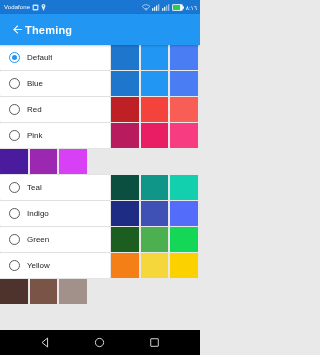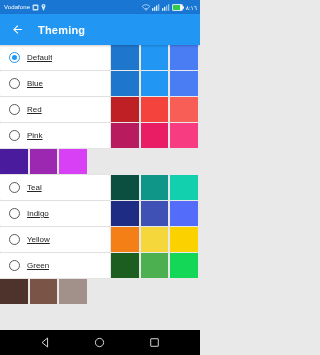--- a/index.html
+++ b/index.html
@@ -46,21 +46,20 @@
   }
   #appbar .back {
     width:16px;height:16px;
     display:flex;align-items:center;justify-content:center;
     cursor:pointer;
   }
   #appbar .title {
     color:#ffffff;
     font-size:11px;
     font-weight:bold;
-    margin-left:13px;
     letter-spacing:.2px;
     white-space:nowrap;
   }
 
   
   #list {
     flex:1 1 auto;
     background:#e8e8e8;
     overflow:hidden;
     position:relative;
@@ -100,21 +99,20 @@
     margin-left:-2.5px;margin-top:-2.5px;
     border-radius:50%;
     background:#2196f3;
   }
   .row-label {
     font-size:8px;
     color:#262626;
     margin-left:7px;
     white-space:nowrap;
     overflow:hidden;
-    text-decoration:underline;
   }
   .swatches {
     flex:0 0 89px;
     display:flex;
     gap:2px;
     padding-right:2px;
   }
   .sw { flex:1 1 0; }
 
   
@@ -265,37 +263,37 @@
         </div>
         <div class="swatches">
           <div class="sw" style="background: rgb(31, 44, 132);"></div>
           <div class="sw" style="background: rgb(63, 81, 181);"></div>
           <div class="sw" style="background: rgb(83, 108, 250);"></div>
         </div>
       </div>
       <div class="row">
         <div class="label-card">
           <div class="radio"></div>
+          <div class="row-label">Green</div>
+        </div>
+        <div class="swatches">
+          <div class="sw" style="background: rgb(27, 94, 32);"></div>
+          <div class="sw" style="background: rgb(76, 175, 80);"></div>
+          <div class="sw" style="background: rgb(21, 215, 87);"></div>
+        </div>
+      </div>
+      <div class="row">
+        <div class="label-card">
+          <div class="radio"></div>
           <div class="row-label">Yellow</div>
         </div>
         <div class="swatches">
           <div class="sw" style="background: rgb(245, 127, 23);"></div>
           <div class="sw" style="background: rgb(245, 214, 59);"></div>
           <div class="sw" style="background: rgb(251, 209, 0);"></div>
-        </div>
-      </div>
-      <div class="row">
-        <div class="label-card">
-          <div class="radio"></div>
-          <div class="row-label">Green</div>
-        </div>
-        <div class="swatches">
-          <div class="sw" style="background: rgb(27, 94, 32);"></div>
-          <div class="sw" style="background: rgb(76, 175, 80);"></div>
-          <div class="sw" style="background: rgb(21, 215, 87);"></div>
         </div>
       </div>
       <div class="row">
         <div class="swatches">
           <div class="sw" style="background: rgb(77, 51, 44);"></div>
           <div class="sw" style="background: rgb(121, 84, 71);"></div>
           <div class="sw" style="background: rgb(162, 144, 138);"></div>
         </div>
       </div>
     </div>

